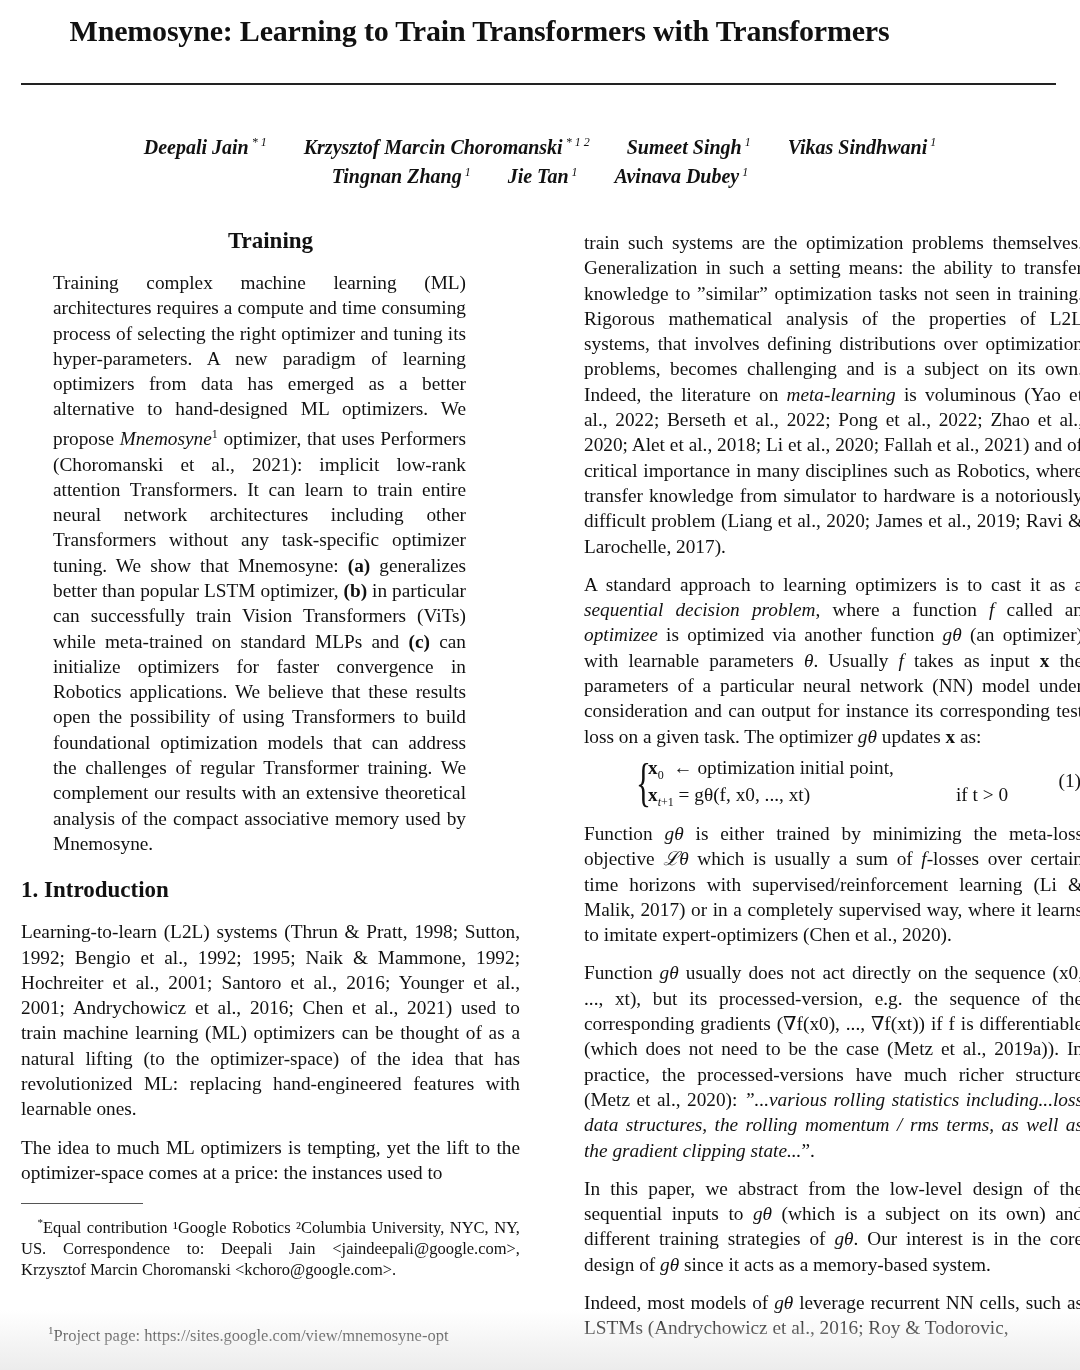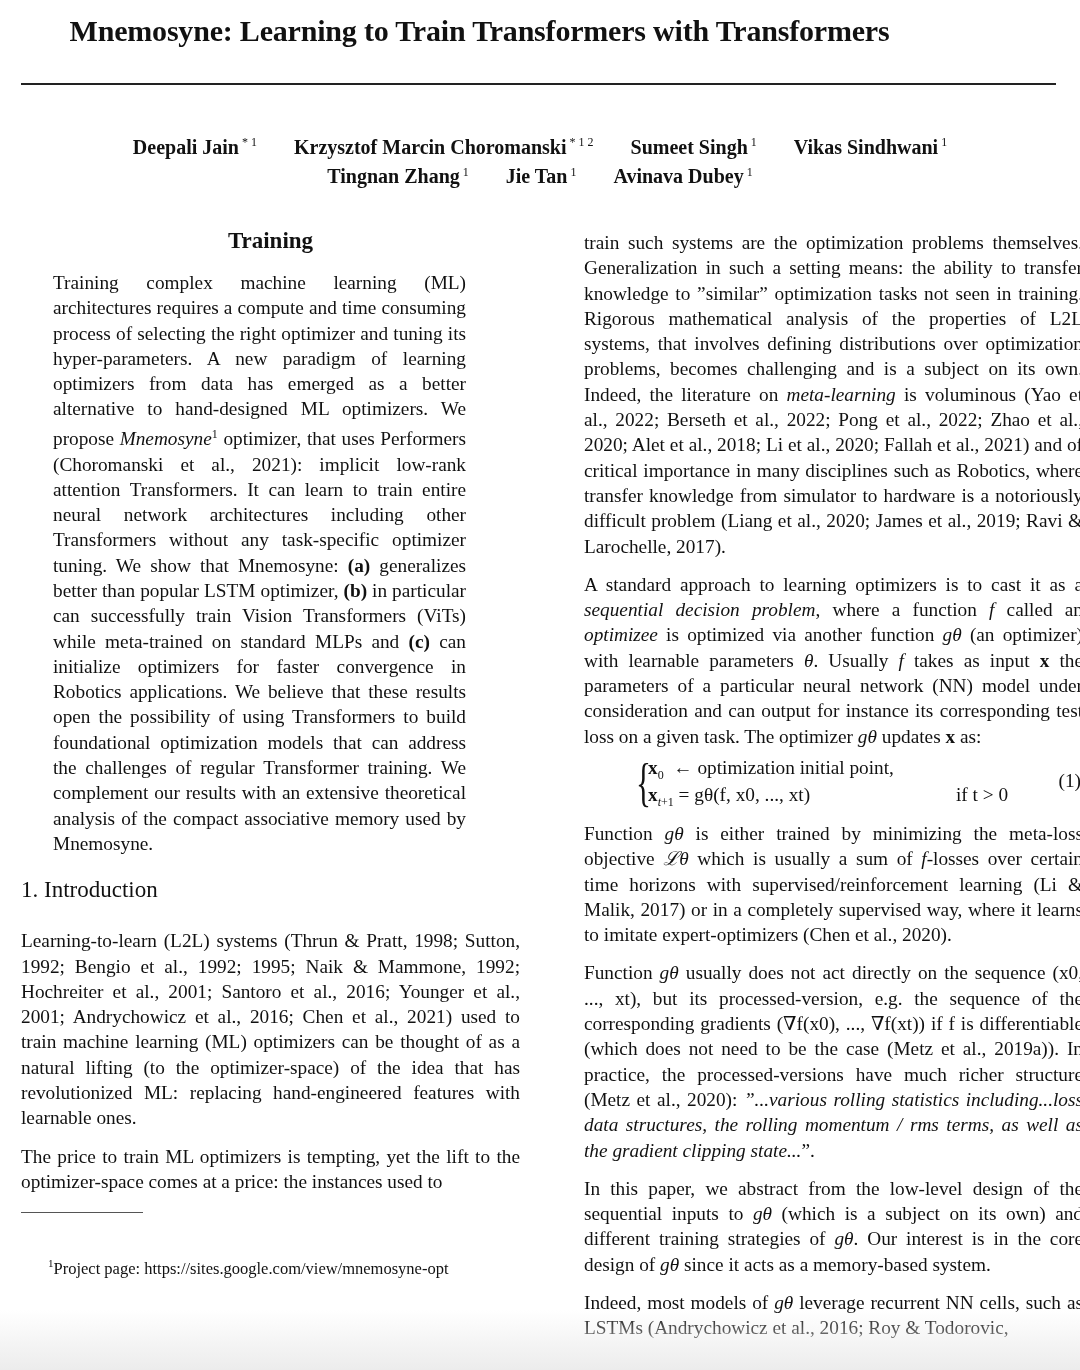--- a/index.html
+++ b/index.html
@@ -18,28 +18,28 @@
     font-weight: bold; font-size: 30px; letter-spacing: -0.2px;
   }
   .rule {
     position: absolute; left: 21px; width: 1035px; top: 83px; height: 2px; background: #222;
   }
   .authors {
     position: absolute; left: 0; width: 1080px; top: 130px; text-align: center;
     font-weight: bold; font-size: 20px; line-height: 25px;
   }
   .authors .row { white-space: nowrap; }
-  .authors .author { margin: 0 16px; }
+  .authors .author { margin: 0 16px; font-style: italic; }
   .authors sup { font-weight: normal; font-size: 12px; margin-left: 3px; }
   .col-left { position: absolute; left: 21px; width: 499px; top: 226px; }
   .col-right { position: absolute; left: 584px; width: 499px; top: 230px; }
   p { margin: 0; font-size: 19.3px; line-height: 25.3px; text-align: justify; }
   .abs-title { text-align: center; font-weight: bold; font-size: 23px; margin: 0 0 14px 0; line-height: 30px; }
   .abstract-text { margin-left: 32px; width: 413px; }
-  .section-h { font-weight: normal; font-size: 23px; margin: 20px 0 24px 0; line-height: 28px; }
+  .section-h { font-weight: bold; font-size: 23px; margin: 20px 0 15px 0; line-height: 28px; }
   .para-gap { margin-top: 13px; }
   .fnrule { width: 122px; height: 1px; background: #555; margin-top: 18px; }
   .footnote { font-size: 16.5px; line-height: 21px; text-align: justify; margin-top: 8px; }
   .footnote sup { font-size: 11px; }
   .footnote2 { font-size: 16.5px; margin-top: 44px; padding-left: 27px; }
   .footnote2 sup { font-size: 11px; }
   i.m { font-style: italic; }
   .eq { position: relative; height: 58px; margin: 8px 0 6px 0; font-size: 19.3px; }
   .eq .brace { position: absolute; left: 52px; top: -2px; font-size: 52px; line-height: 56px; font-weight: 200; transform: scaleX(0.6); transform-origin: left; }
   .eq .l1 { position: absolute; left: 64px; top: 0; }
@@ -67,23 +67,24 @@
     <span class="author"><span>Avinava Dubey</span><sup>1</sup></span>
   </div>
 </div>
 
 <div class="col-left">
   <div class="abs-title">Training</div>
   <p class="abstract-text"><span>Training complex machine learning (ML) architectures requires a compute and time consuming process of selecting the right optimizer and tuning its hyper-parameters.  A new paradigm of learning optimizers from data has emerged as a better alternative to hand-designed ML optimizers. We propose </span><i class="m">Mnemosyne</i><sup style="font-size:12px">1</sup><span> optimizer, that uses Performers (Choromanski et al., 2021): implicit low-rank attention Transformers. It can learn to train entire neural network architectures including other Transformers without any task-specific optimizer tuning. We show that Mnemosyne: </span><b>(a)</b><span> generalizes better than popular LSTM optimizer, </span><b>(b)</b><span> in particular can successfully train Vision Transformers (ViTs) while meta-trained on standard MLPs and </span><b>(c)</b><span> can initialize optimizers for faster convergence in Robotics applications. We believe that these results open the possibility of using Transformers to build foundational optimization models that can address the challenges of regular Transformer training. We complement our results with an extensive theoretical analysis of the compact associative memory used by Mnemosyne.</span></p>
 
   <div class="section-h">1. Introduction</div>
   <p>Learning-to-learn (L2L) systems (Thrun &amp; Pratt, 1998; Sutton, 1992; Bengio et al., 1992; 1995; Naik &amp; Mammone, 1992; Hochreiter et al., 2001; Santoro et al., 2016; Younger et al., 2001; Andrychowicz et al., 2016; Chen et al., 2021) used to train machine learning (ML) optimizers can be thought of as a natural lifting (to the optimizer-space) of the idea that has revolutionized ML: replacing hand-engineered features with learnable ones.</p>
-  <p class="para-gap">The price to train ML optimizers is tempting, yet the lift to the optimizer-space comes at a price: the instances used to</p>
+  <p class="para-gap">The idea to much ML optimizers is tempting, yet the lift to the optimizer-space comes at a price: the instances used to</p>
 
   <div class="fnrule"></div>
+  <div class="footnote">&nbsp;&nbsp;&nbsp;<sup>*</sup><span>Equal contribution   ¹Google Robotics ²Columbia University, NYC, NY, US. Correspondence to:  Deepali Jain &lt;jaindeepali@google.com&gt;, Krzysztof Marcin Choromanski &lt;kchoro@google.com&gt;.</span></div>
   <div class="footnote2"><sup>1</sup><span>Project page: https://sites.google.com/view/mnemosyne-opt</span></div>
 </div>
 
 <div class="col-right">
   <p><span>train such systems are the optimization problems themselves. Generalization in such a setting means: the ability to transfer knowledge to ”similar” optimization tasks not seen in training. Rigorous mathematical analysis of the properties of L2L systems, that involves defining distributions over optimization problems, becomes challenging and is a subject on its own. Indeed, the literature on </span><i class="m">meta-learning</i><span> is voluminous (Yao et al., 2022; Berseth et al., 2022; Pong et al., 2022; Zhao et al., 2020; Alet et al., 2018; Li et al., 2020; Fallah et al., 2021) and of critical importance in many disciplines such as Robotics, where transfer knowledge from simulator to hardware is a notoriously difficult problem (Liang et al., 2020; James et al., 2019; Ravi &amp; Larochelle, 2017).</span></p>
 
   <p class="para-gap"><span>A standard approach to learning optimizers is to cast it as a </span><i class="m">sequential decision problem</i><span>, where a function </span><i>f</i><span> called an </span><i class="m">optimizee</i><span> is optimized via another function </span><i>gθ</i><span> (an optimizer) with learnable parameters </span><i>θ</i><span>. Usually </span><i>f</i><span> takes as input </span><b>x</b><span> the parameters of a particular neural network (NN) model under consideration and can output for instance its corresponding test loss on a given task. The optimizer </span><i>gθ</i><span> updates </span><b>x</b><span> as:</span></p>
 
   <div class="eq">
     <span class="brace">{</span>

